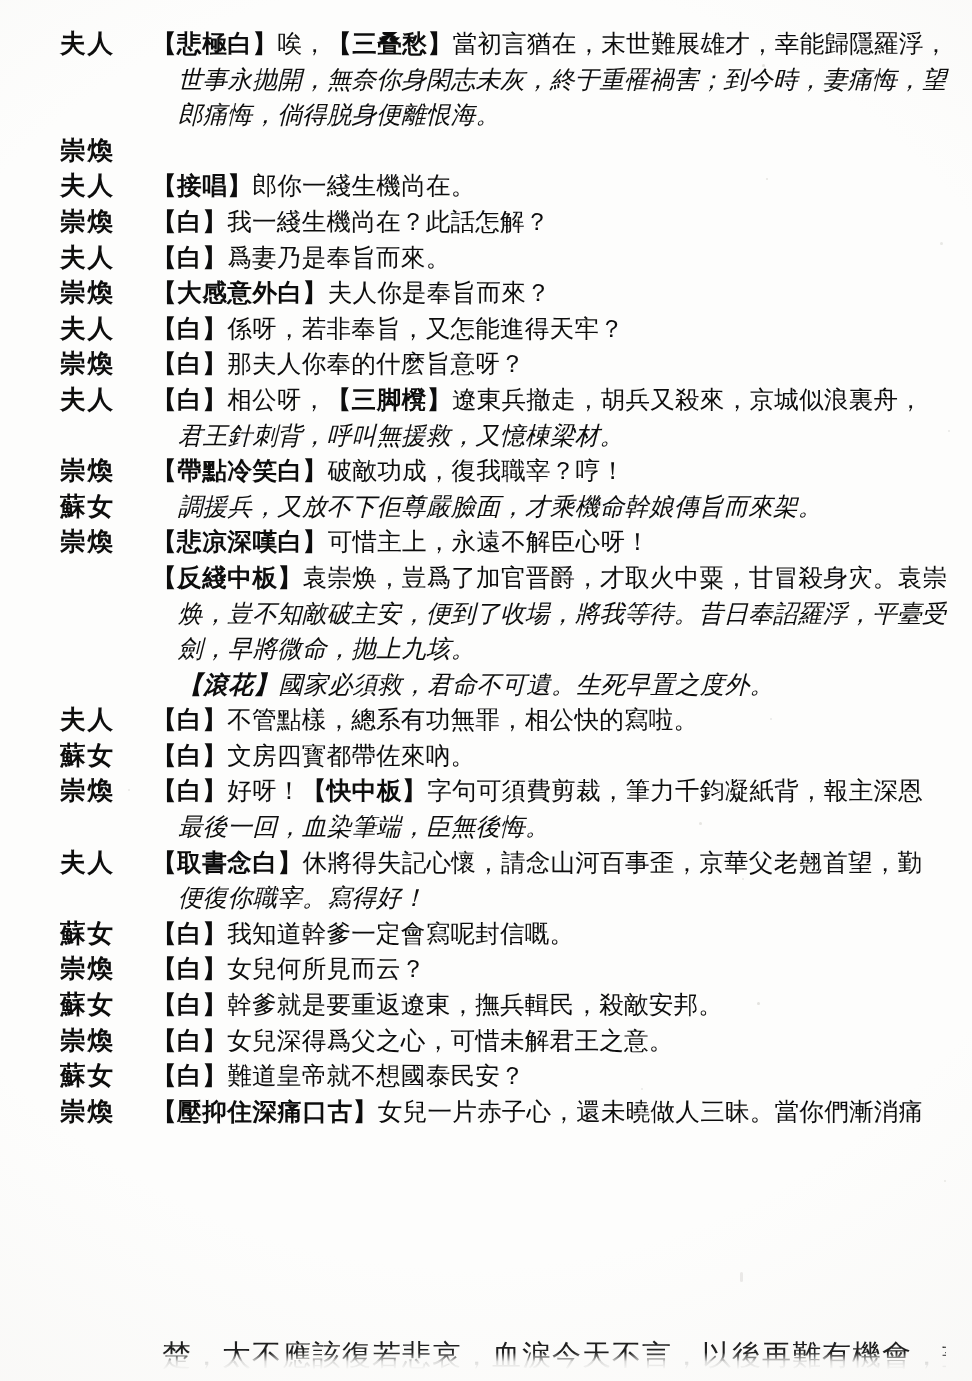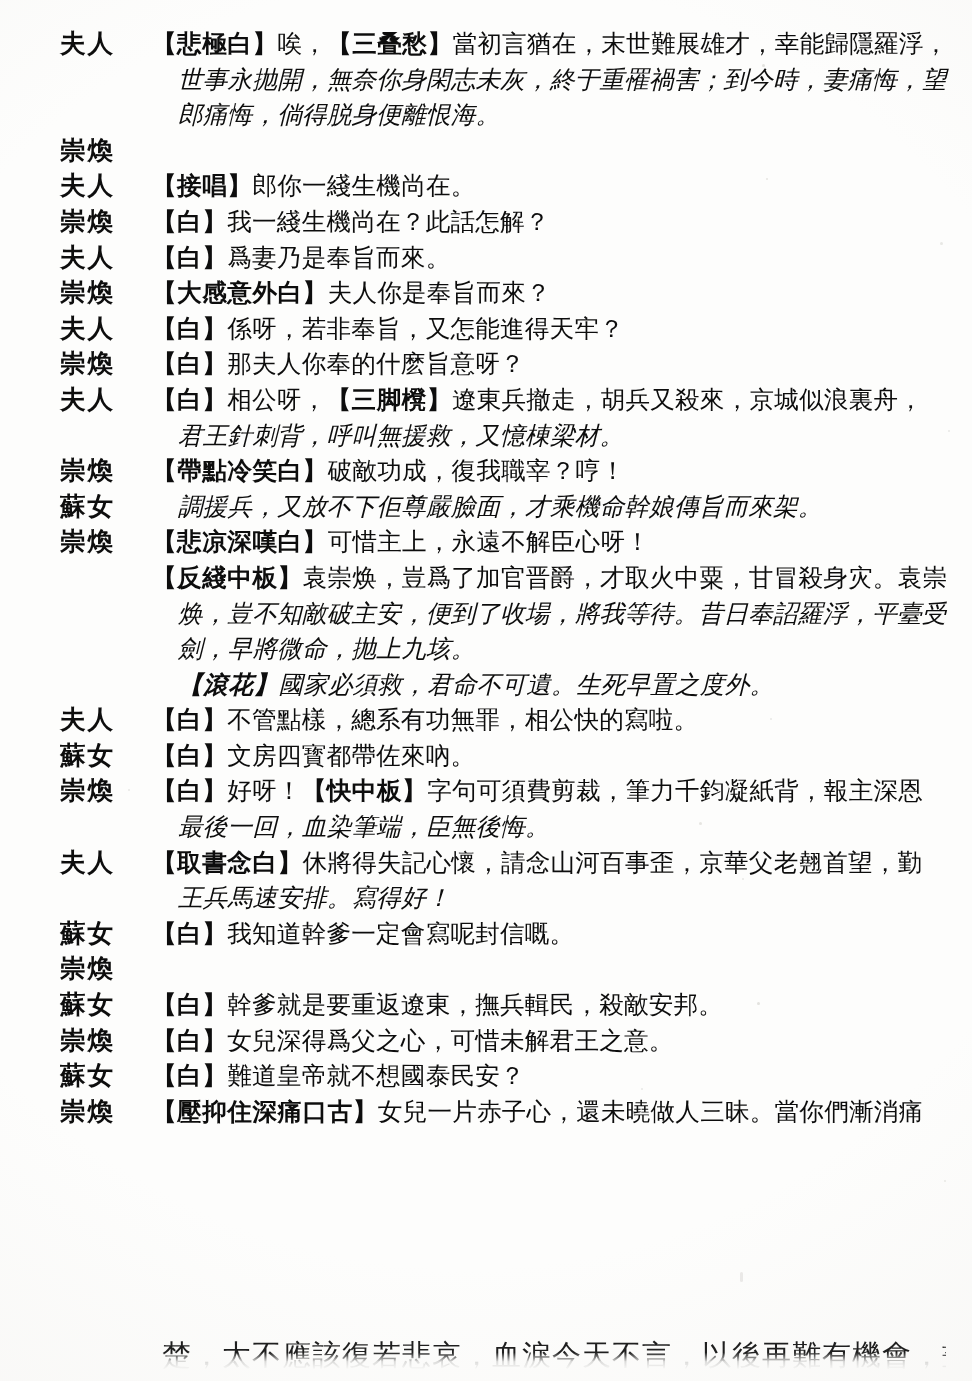--- a/index.html
+++ b/index.html
@@ -215,31 +215,34 @@
         <div class="speaker">崇煥</div>
         <div class="lines">
           <div class="ln"><span class="cue">【白】</span>好呀！<span class="cue">【快中板】</span>字句可須費剪裁，筆力千鈞凝紙背，報主深恩</div>
           <div class="ln indent">最後一回，血染筆端，臣無後悔。</div>
         </div>
       </div>
       <div class="speech">
         <div class="speaker">夫人</div>
         <div class="lines">
           <div class="ln"><span class="cue">【取書念白】</span>休將得失記心懷，請念山河百事歪，京華父老翹首望，勤</div>
-          <div class="ln indent">王兵馬速安排。寫得好！</div>
+          <div class="ln indent">便復你職宰。寫得好！</div>
         </div>
       </div>
       <div class="speech">
         <div class="speaker">蘇女</div>
         <div class="lines">
           <div class="ln"><span class="cue">【白】</span>我知道幹爹一定會寫呢封信嘅。</div>
         </div>
       </div>
       <div class="speech">
         <div class="speaker">崇煥</div>
+        <div class="lines">
+          <div class="ln"><span class="cue">【白】</span>女兒何所見而云？</div>
+        </div>
       </div>
       <div class="speech">
         <div class="speaker">蘇女</div>
         <div class="lines">
           <div class="ln"><span class="cue">【白】</span>幹爹就是要重返遼東，撫兵輯民，殺敵安邦。</div>
         </div>
       </div>
       <div class="speech">
         <div class="speaker">崇煥</div>
         <div class="lines">

